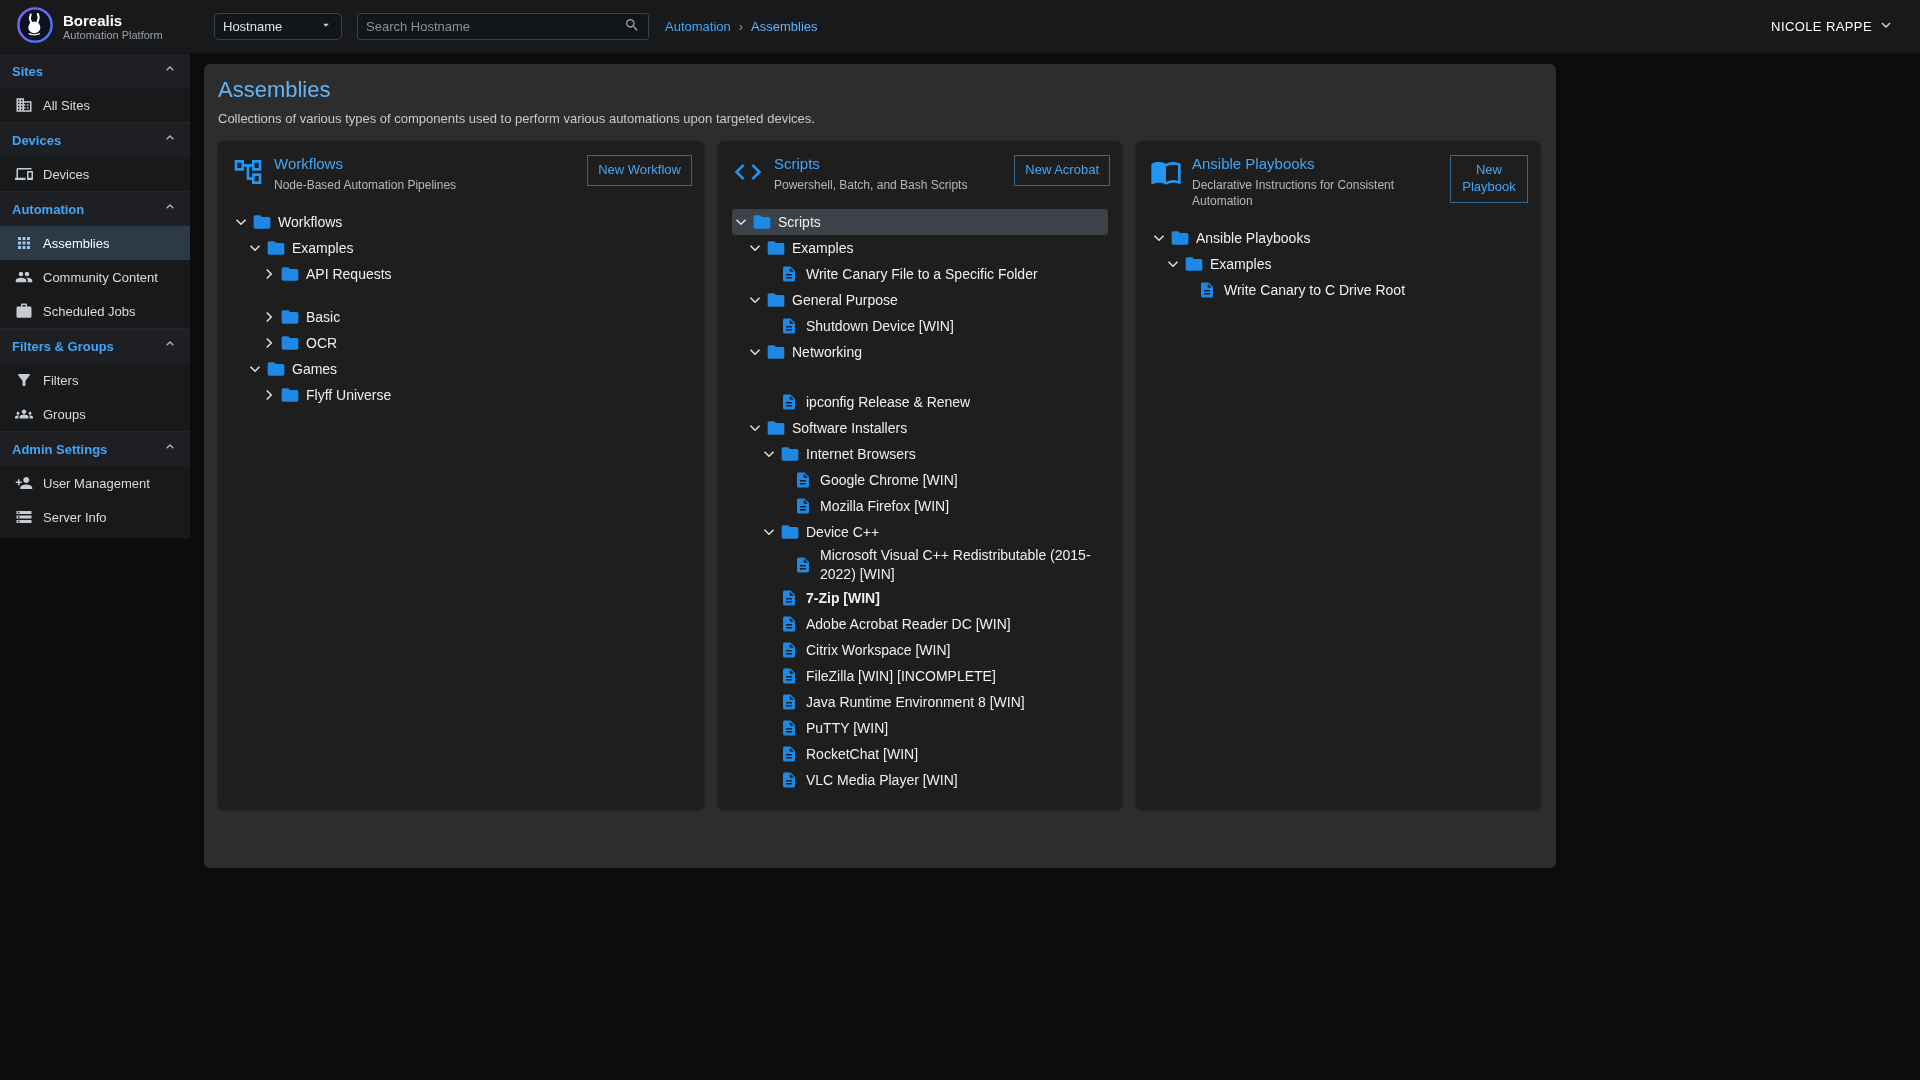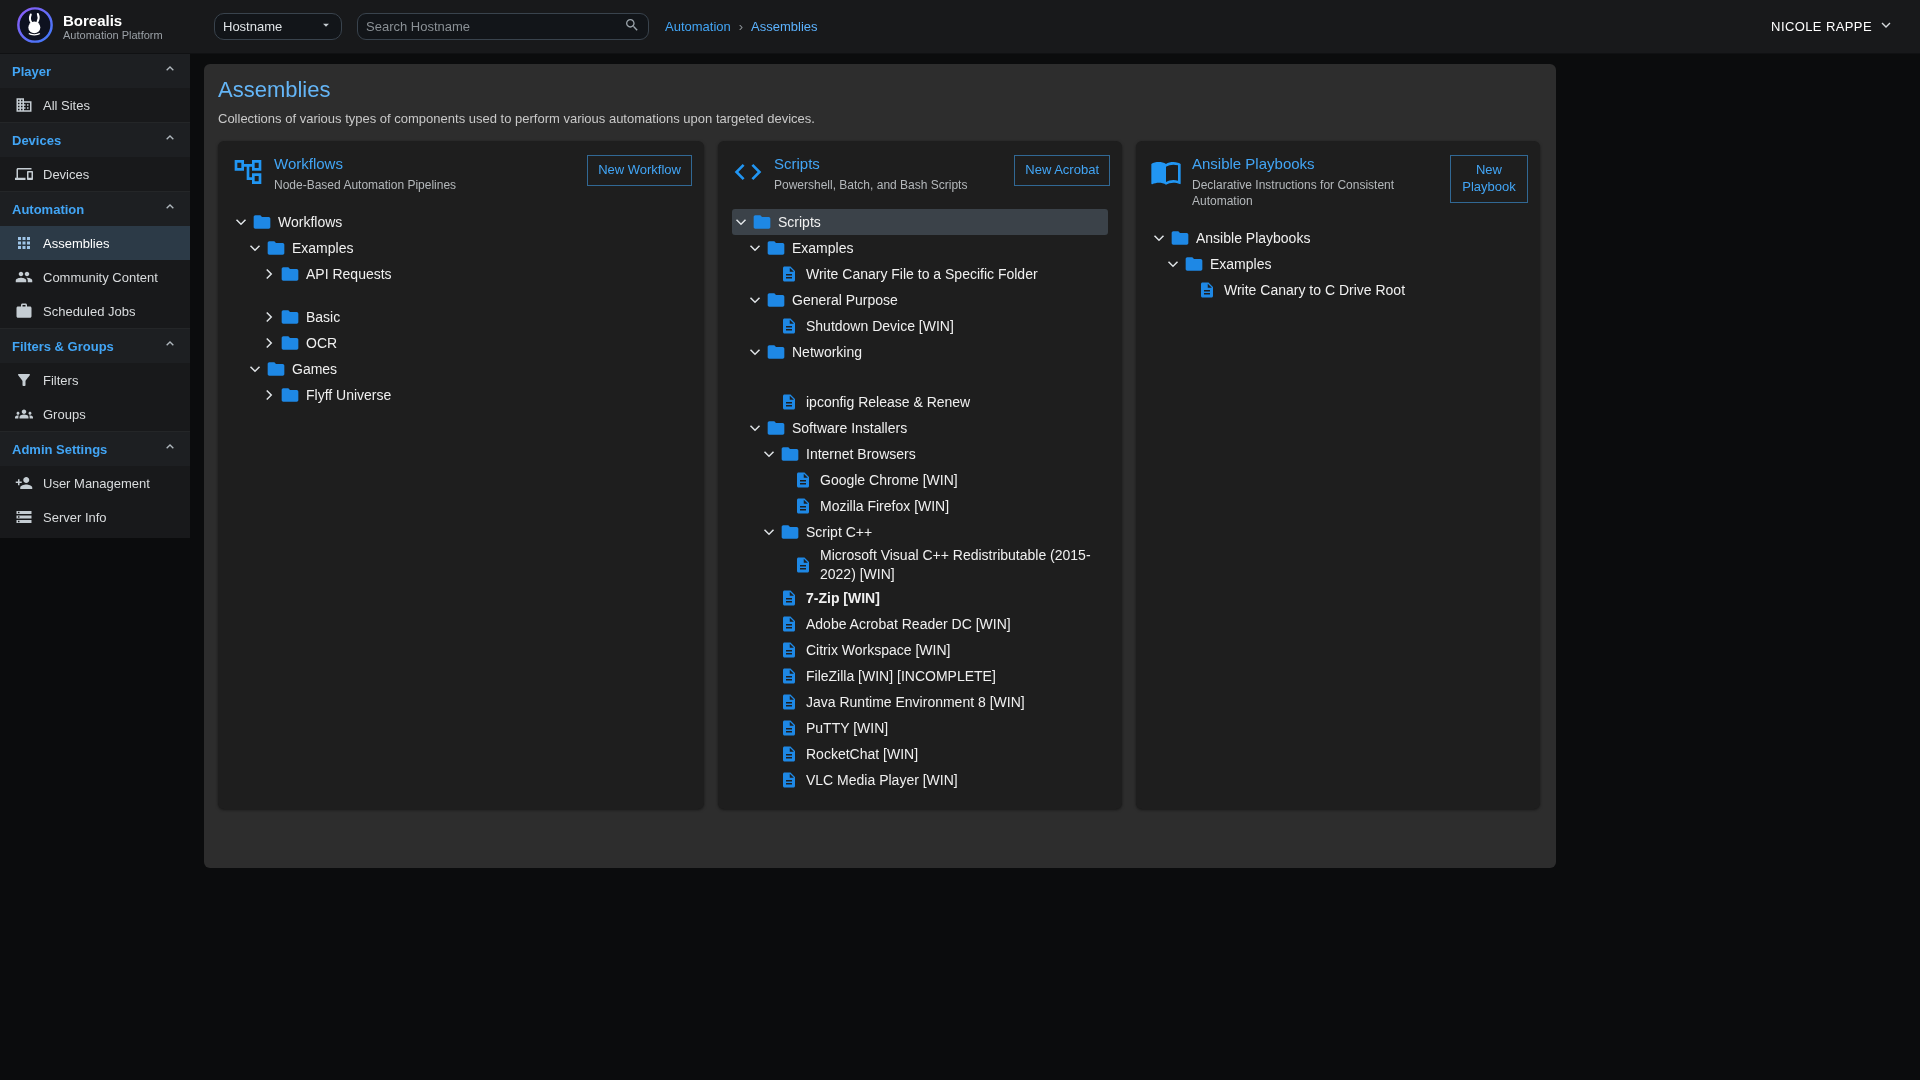--- a/index.html
+++ b/index.html
@@ -14,27 +14,27 @@
   .topbar {
     position:absolute; top:0; left:0; width:1920px; height:54px;
     background:#18191b; display:flex; align-items:center;
     border-bottom:1px solid #101113;
   }
   .brand { display:flex; align-items:center; gap:9px; padding-left:16px; width:190px; flex:none; }
   .brand-name { font-size:15px; font-weight:bold; color:#ffffff; line-height:1.15; }
   .brand-sub  { font-size:11px; color:#9aa0a6; line-height:1.15; }
   .host-select {
     margin-left:24px; width:128px; height:27px; background:#121519;
-    border:1px solid #39434d; border-radius:10px;
+    border:1px solid #39434d; border-radius:5px;
     display:flex; align-items:center; justify-content:space-between;
     padding:0 8px; font-size:13px; color:#dfe3e6; cursor:pointer; flex:none;
   }
   .search-box {
     margin-left:15px; width:292px; height:27px; background:#121519;
-    border:1px solid #39434d; border-radius:9px;
+    border:1px solid #39434d; border-radius:3px;
     display:flex; align-items:center; padding:0 8px; flex:none;
   }
   .search-box input {
     flex:1; background:transparent; border:none; outline:none;
     color:#dfe3e6; font-size:13px; font-family:"Liberation Sans",sans-serif;
   }
   .search-box input::placeholder { color:#8a9095; }
   .breadcrumb { margin-left:16px; display:flex; align-items:center; gap:8px; font-size:13px; }
   .crumb { color:#42a5f5; cursor:pointer; }
   .crumb.current { color:#5cb3ff; font-weight:500; }
@@ -164,21 +164,21 @@
           <path d="M6 9l6 6 6-6"></path>
         </svg>
     </span>
   </div>
 </header>
 
 <aside class="sidebar">
 
   <div class="side-section">
     <div class="side-header">
-      <span class="side-header-label">Player</span>
+      <span class="side-header-label">Sites</span>
       <span><svg width="16" height="16" viewBox="0 0 24 24" fill="none" stroke="#aeb6bc" stroke-width="2">
             <path d="M7 14l5-5 5 5"></path>
           </svg></span>
     </div>
     <div class="side-item">
       <span class="side-icon">
         <svg width="18" height="18" viewBox="0 0 24 24" fill="#c5cdd3">
             <path d="M12 7V3H2v18h20V7H12zM6 19H4v-2h2v2zm0-4H4v-2h2v2zm0-4H4V9h2v2zm0-4H4V5h2v2zm4 12H8v-2h2v2zm0-4H8v-2h2v2zm0-4H8V9h2v2zm0-4H8V5h2v2zm10 12h-8v-2h2v-2h-2v-2h2v-2h-2V9h8v10zm-2-8h-2v2h2v-2zm0 4h-2v2h2v-2z"></path>
           </svg>
       </span>
@@ -543,21 +543,21 @@
               <span class="tree-chevron">
                 <svg viewBox="0 0 24 24" width="18" height="18" fill="none" stroke="#dfe3e6" stroke-width="2">
                   <path d="M6 9l6 6 6-6"></path>
                 </svg>
               </span>
               <span class="tree-icon">
                 <svg viewBox="0 0 24 24" width="20" height="20" fill="#1e88e5">
                   <path d="M10 4H4c-1.1 0-2 .9-2 2v12c0 1.1.9 2 2 2h16c1.1 0 2-.9 2-2V8c0-1.1-.9-2-2-2h-8l-2-2z"></path>
                 </svg>
               </span>
-              <span class="tree-label">Script C++</span>
+              <span class="tree-label">Device C++</span>
             </div>
             <div class="tree-row" style="padding-left: 42px;">
               <span class="tree-chevron"></span>
               <span class="tree-icon">
                 <svg viewBox="0 0 24 24" width="18" height="18" fill="#1e88e5">
                   <path d="M14 2H6c-1.1 0-2 .9-2 2v16c0 1.1.9 2 2 2h12c1.1 0 2-.9 2-2V8l-6-6zm2 16H8v-2h8v2zm0-4H8v-2h8v2zm-3-5V3.5L18.5 9H13z"></path>
                 </svg>
               </span>
               <span class="tree-label">Microsoft Visual C++ Redistributable (2015-2022) [WIN]</span>
             </div>

